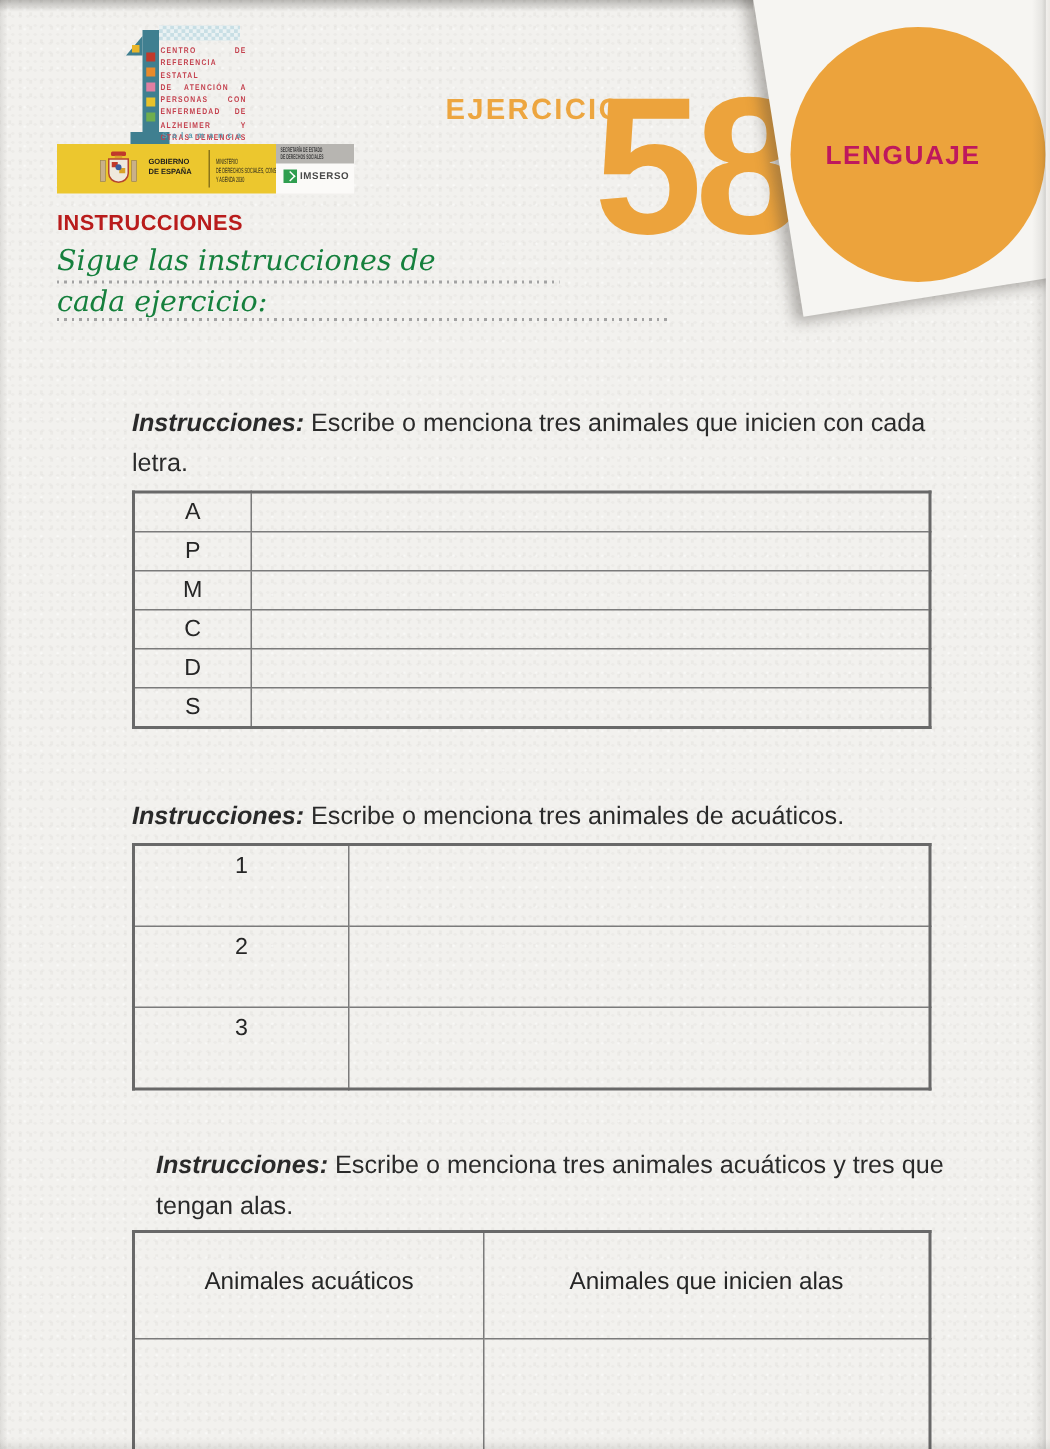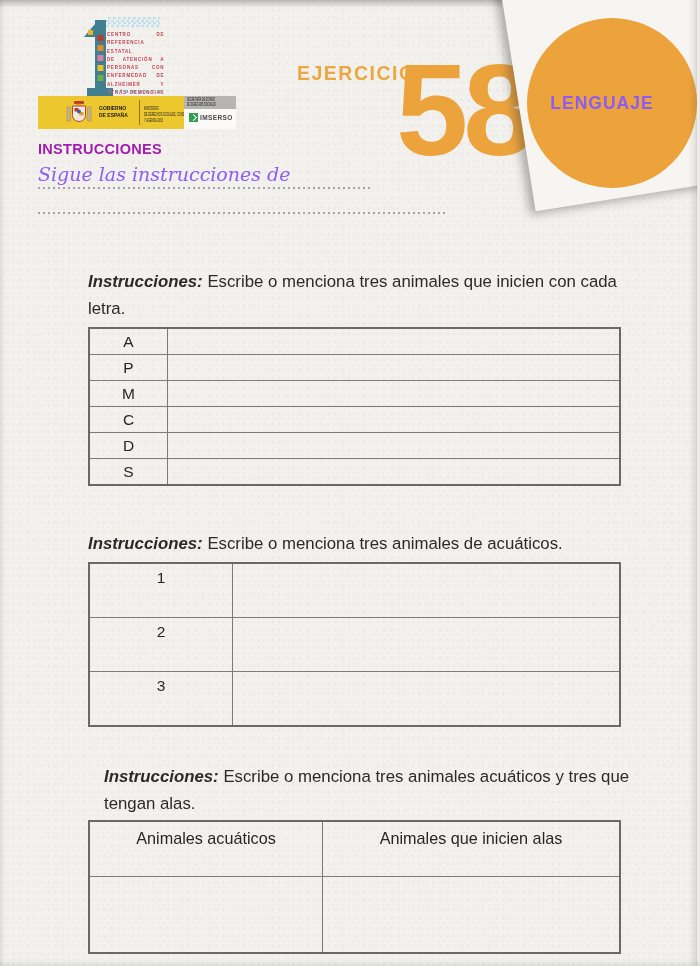--- a/index.html
+++ b/index.html
@@ -40,64 +40,64 @@
   .imserso-gray{left:0;top:0;width:52px;height:13px;background:#b7b5b1;}
   .imserso-secretary{left:3px;top:2px;width:96px;font-size:4.5px;font-weight:bold;color:#3a3a3a;
     line-height:4.8px;transform:scaleX(.5);transform-origin:0 0;white-space:nowrap;}
   .imserso-row{left:5px;top:17px;display:flex;align-items:center;gap:2px;}
   .imserso-icon{display:inline-block;width:9px;height:9px;background:#2f9e4f;position:relative;}
   .imserso-icon::after{content:"";position:absolute;left:2px;top:2px;width:4px;height:4px;
     border-right:1.6px solid #fff;border-bottom:1.6px solid #fff;transform:rotate(-45deg);}
   .imserso-name{font-size:6.5px;font-weight:bold;color:#4a4a4a;letter-spacing:.4px;}
 
   
-  .instr-title{left:38px;top:141px;font-size:14.5px;font-weight:bold;color:#a21caf;
+  .instr-title{left:38px;top:141px;font-size:14.5px;font-weight:bold;color:#b91c1c;
     letter-spacing:.3px;z-index:2;}
-  .script{font-family:"DejaVu Serif",serif;font-style:italic;color:#8b5cf6;font-size:19px;z-index:2;}
+  .script{font-family:"DejaVu Serif",serif;font-style:italic;color:#15803d;font-size:19px;z-index:2;}
   .script.l1{left:38px;top:163px;}
   .script.l2{left:38px;top:190px;}
   .dotline{height:2px;z-index:2;
     background-image:repeating-linear-gradient(90deg,#a3a3a3 0 1.6px,transparent 1.6px 5px);}
   .dotline.d1{left:38px;top:187px;width:335px;}
   .dotline.d2{left:38px;top:212px;width:409px;}
 
   
   .ej-label{left:297px;top:62px;font-size:19.5px;font-weight:bold;color:#eda640;
     letter-spacing:1.5px;z-index:2;}
   .ej-num{left:396px;top:45px;font-size:130px;line-height:130px;font-weight:bold;
     color:#eca33c;letter-spacing:-5px;z-index:4;}
 
   
   .corner{left:500px;top:-14px;width:330px;height:228px;background:#f6f5f2;
     transform:rotate(-9deg);transform-origin:0 0;z-index:5;
     box-shadow:-7px 4px 9px -1px rgba(70,66,60,.38);}
   .circle{left:527px;top:18px;width:170px;height:170px;border-radius:50%;
     background:#eca33c;z-index:6;}
   .circle-label{left:527px;top:93px;width:150px;text-align:center;font-size:17.5px;
-    font-weight:bold;color:#8b5cf6;letter-spacing:1px;z-index:7;}
+    font-weight:bold;color:#be185d;letter-spacing:1px;z-index:7;}
 
   
   .sec{color:#2a2a2a;font-size:16.8px;line-height:27px;z-index:2;}
   .sec b{font-style:italic;}
   .sec.s1{left:88px;top:251px;width:548px;}
   .sec.s2{left:88px;top:513px;width:548px;}
   .sec.s3{left:88px;top:746px;width:572px;margin-left:16px;}
 
   
   table{border-collapse:collapse;table-layout:fixed;width:533px;z-index:2;position:absolute;}
   td{border:1px solid #7b7b7b;font-size:15.5px;color:#262626;background:transparent;}
   table{border:2px solid #696969;}
   .t1{left:88px;top:327px;}
   .t1 td{height:23px;text-align:center;vertical-align:middle;}
   .t1 .c1{width:75px;}
   .t2{left:88px;top:562px;}
   .t2 td{height:47px;text-align:center;vertical-align:top;padding-top:5px;}
   .t2 .c1{width:140px;}
   .t3{left:88px;top:820px;}
-  .t3 .hdr td{height:46px;text-align:center;vertical-align:top;padding-top:7px;font-size:16.2px;}
+  .t3 .hdr td{height:46px;text-align:center;vertical-align:top;padding-top:23px;font-size:16.2px;}
   .t3 .bod td{height:73px;}
   .t3 .c1{width:230px;}
 
   
   .edge-top{left:0;top:0;width:502px;height:8px;z-index:8;pointer-events:none;
     background:linear-gradient(rgba(40,38,34,.28),rgba(40,38,34,0));}
   .edge-left{left:0;top:0;width:5px;height:966px;z-index:8;pointer-events:none;
     background:linear-gradient(to right,rgba(40,38,34,.10),rgba(40,38,34,0));}
   .edge-right{right:0;top:0;width:12px;height:966px;z-index:8;pointer-events:none;
     background:linear-gradient(to right,rgba(40,38,34,0) 0%,rgba(40,38,34,.08) 55%,
@@ -167,20 +167,21 @@
       </div>
       <div class="abs imserso-row">
         <span class="imserso-icon"></span>
         <span class="imserso-name">IMSERSO</span>
       </div>
     </div>
   </div>
 
   <div class="abs instr-title">INSTRUCCIONES</div>
   <div class="abs script l1">Sigue las instrucciones de</div>
+  <div class="abs script l2">cada ejercicio:</div>
   <div class="abs dotline d1"></div>
   <div class="abs dotline d2"></div>
 
   <div class="abs ej-label">EJERCICIO</div>
   <div class="abs ej-num">58</div>
   <div class="abs corner"></div>
   <div class="abs circle"></div>
   <div class="abs circle-label">LENGUAJE</div>
 
   <p class="abs sec s1"><b>Instrucciones:</b> <span>Escribe o menciona tres animales que inicien con cada letra.</span></p>

